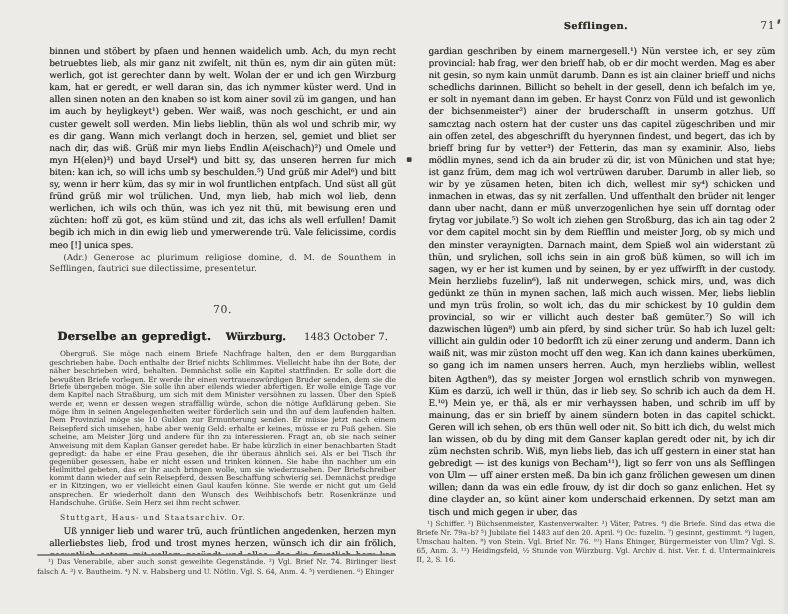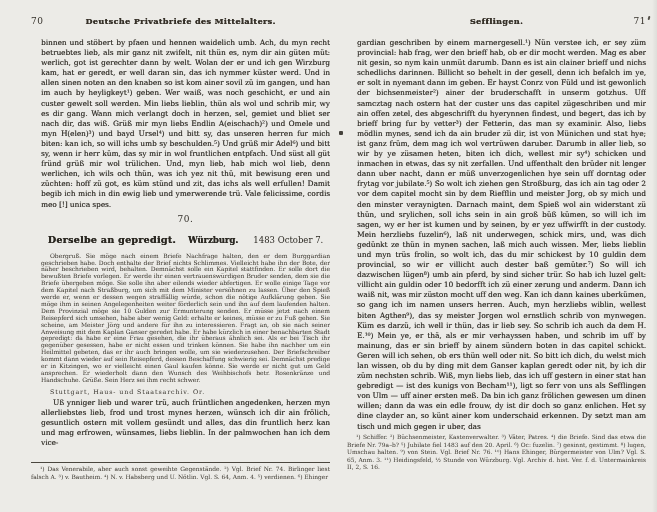--- a/index.html
+++ b/index.html
@@ -37,21 +37,21 @@
     color:#2b2822;text-shadow:0.25px 0 0 rgba(43,40,34,0.55);
   }
   .noindent{text-indent:0;}
   .indent{text-indent:12px;}
   .sig{text-indent:12px;margin-top:1px;text-shadow:none;}
   .addr{
     font-size:7px;line-height:9.6px;text-align:justify;text-indent:12px;
     color:#332f28;margin-top:1px;
   }
   .letnum{
-    text-align:center;font-size:9px;letter-spacing:0.5px;margin:4px 0 4px 0;color:#34302a;
+    text-align:center;font-size:9px;letter-spacing:0.5px;margin:24px 0 4px 0;color:#34302a;
   }
   .lethead{text-align:center;margin:0 0 6px 0;white-space:nowrap;}
   .lethead .frak{
     font-size:9.5px;font-weight:bold;letter-spacing:0.3px;
     text-shadow:0.35px 0 0 currentColor;margin-right:7px;
   }
   .lethead .place{font-size:8.5px;font-weight:bold;text-shadow:0.25px 0 0 currentColor;margin-right:10px;margin-top:40px;}
   .lethead .date{font-size:8.5px;}
   .summary{
     font-size:6px;line-height:6.9px;text-align:justify;text-indent:9px;
@@ -69,28 +69,24 @@
   }
   .inkblot{position:absolute;left:339px;top:131px;width:4px;height:4px;background:#45423c;border-radius:1px;}
   .inkspeck{position:absolute;left:648px;top:16px;width:2px;height:4px;background:#55514a;border-radius:1px;transform:rotate(15deg);}
 </style>
 </head>
 <body>
 
 <div class="scan">
 
   <div class="page left">
-    <div class="pghead">
-      <span class="pgnum">70</span>
-      <span class="runtitle">Deutsche Privatbriefe des Mittelalters.</span>
-      <span class="pgnum r"></span>
-    </div>
 
     <div class="bodywrap">
       <p class="bodytext noindent">binnen und stöbert by pfaen und hennen waidelich umb. Ach, du myn recht betruebtes lieb, als mir ganz nit zwifelt, nit thün es, nym dir ain güten müt: werlich, got ist gerechter dann by welt. Wolan der er und ich gen Wirzburg kam, hat er geredt, er well daran sin, das ich nymmer küster werd. Und in allen sinen noten an den knaben so ist kom ainer sovil zü im gangen, und han im auch by heyligkeyt¹) geben. Wer waiß, was noch geschicht, er und ain custer gewelt soll werden. Min liebs lieblin, thün als wol und schrib mir, wy es dir gang. Wann mich verlangt doch in herzen, sel, gemiet und bliet ser nach dir, das wiß. Grüß mir myn liebs Endlin A(eischach)²) und Omele und myn H(elen)³) und bayd Ursel⁴) und bitt sy, das unseren herren fur mich biten: kan ich, so will ichs umb sy beschulden.⁵) Und grüß mir Adel⁶) und bitt sy, wenn ir herr küm, das sy mir in wol fruntlichen entpfach. Und süst all güt fründ grüß mir wol trülichen. Und, myn lieb, hab mich wol lieb, denn werlichen, ich wils och thün, was ich yez nit thü, mit bewisung eren und züchten: hoff zü got, es küm stünd und zit, das ichs als well erfullen! Damit begib ich mich in din ewig lieb und ymerwerende trü. Vale felicissime, cordis meo [!] unica spes.</p>
+      <p class="addr">(Adr.) Generose ac plurimum religiose domine, d. M. de Sounthem in Sefflingen, fautrici sue dilectissime, presentetur.</p>
 
       <div class="letnum">70.</div>
       <div class="lethead">
         <span class="frak">Derselbe an gepredigt.</span>
         <span class="place">Würzburg.</span>
         <span class="date">1483 October 7.</span>
       </div>
 
       <p class="summary">Obergruß. Sie möge nach einem Briefe Nachfrage halten, den er dem Burggardian geschrieben habe. Doch enthalte der Brief nichts Schlimmes. Vielleicht habe ihn der Bote, der näher beschrieben wird, behalten. Demnächst solle ein Kapitel stattfinden. Er solle dort die bewußten Briefe vorlegen. Er werde ihr einen vertrauenswürdigen Bruder senden, dem sie die Briefe übergeben möge. Sie solle ihn aber eilends wieder abfertigen. Er wolle einige Tage vor dem Kapitel nach Straßburg, um sich mit dem Minister versöhnen zu lassen. Über den Spieß werde er, wenn er dessen wegen straffällig würde, schon die nötige Aufklärung geben. Sie möge ihm in seinen Angelegenheiten weiter förderlich sein und ihn auf dem laufenden halten. Dem Provinzial möge sie 10 Gulden zur Ermunterung senden. Er müsse jetzt nach einem Reisepferd sich umsehen, habe aber wenig Geld: erhalte er keines, müsse er zu Fuß gehen. Sie scheine, am Meister Jörg und andere für ihn zu interessieren. Fragt an, ob sie nach seiner Anweisung mit dem Kaplan Ganser geredet habe. Er habe kürzlich in einer benachbarten Stadt gepredigt: da habe er eine Frau gesehen, die ihr überaus ähnlich sei. Als er bei Tisch ihr gegenüber gesessen, habe er nicht essen und trinken können. Sie habe ihn nachher um ein Heilmittel gebeten, das er ihr auch bringen wolle, um sie wiederzusehen. Der Briefschreiber kommt dann wieder auf sein Reisepferd, dessen Beschaffung schwierig sei. Demnächst predige er in Kitzingen, wo er vielleicht einen Gaul kaufen könne. Sie werde er nicht gut um Geld ansprechen. Er wiederholt dann den Wunsch des Weihbischofs betr. Rosenkränze und Handschuhe. Grüße. Sein Herz sei ihm recht schwer.</p>
       <p class="archive">Stuttgart, Haus- und Staatsarchiv. Or.</p>

